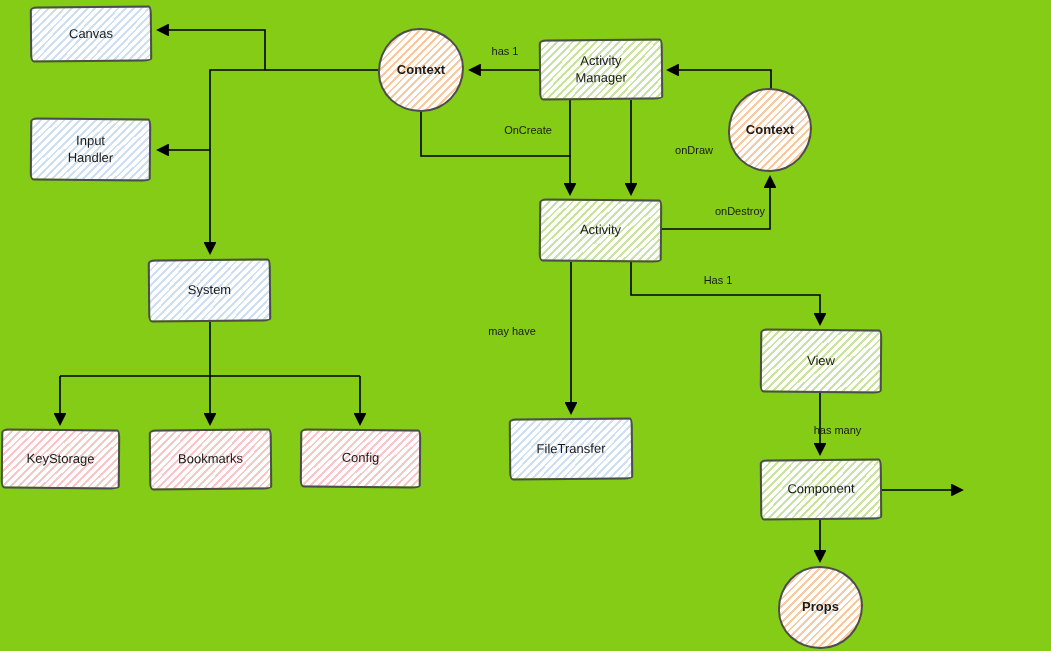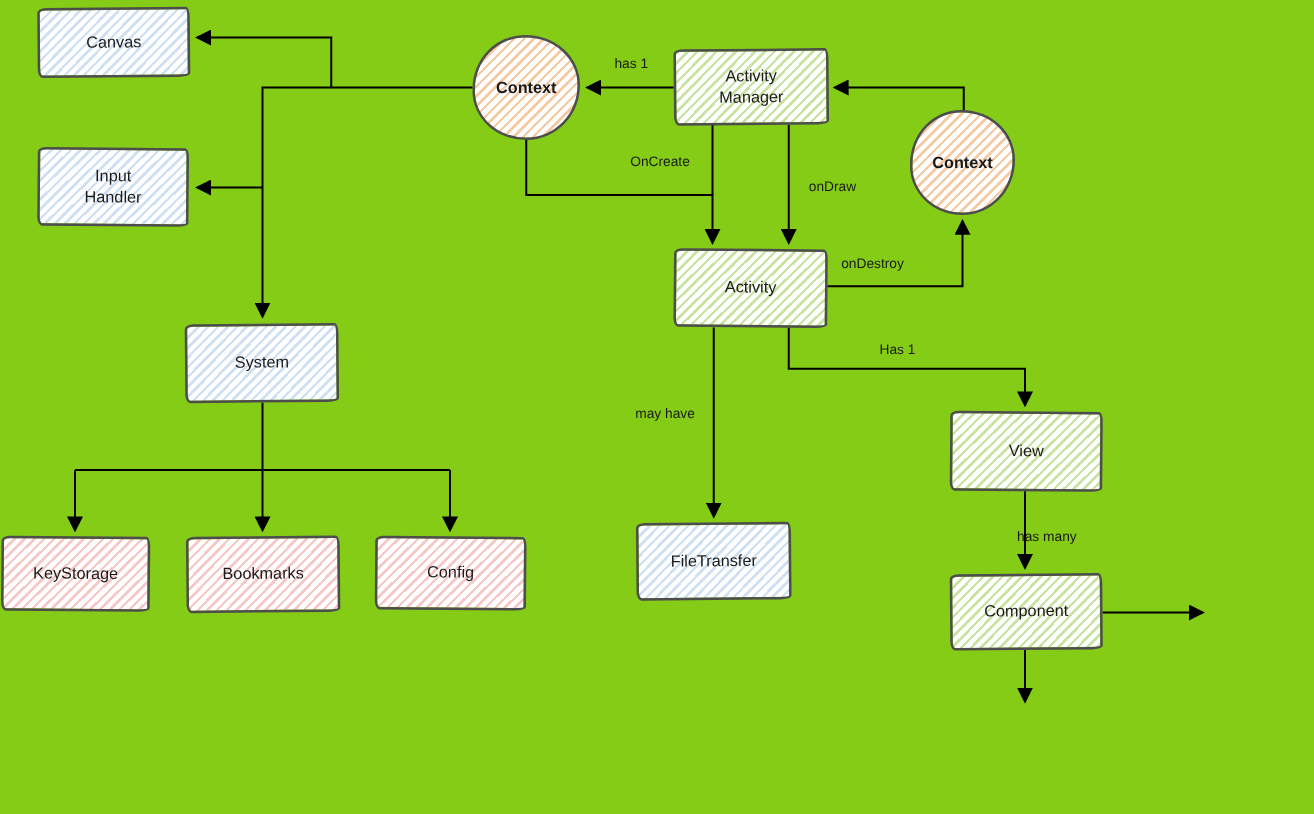--- a/index.html
+++ b/index.html
@@ -75,22 +75,23 @@
   <div class="node rect fill-pink tilt-a" style="left:149px;top:429px;width:123px;height:61px;">Bookmarks</div>
   <div class="node rect fill-pink tilt-b" style="left:300px;top:429px;width:121px;height:59px;">Config</div>
   <div class="node circle fill-orange" style="left:378px;top:28px;width:86px;height:84px;">Context</div>
   <div class="node rect fill-green tilt-a" style="left:539px;top:39px;width:124px;height:61px;">Activity
 Manager</div>
   <div class="node circle fill-orange" style="left:728px;top:88px;width:84px;height:84px;">Context</div>
   <div class="node rect fill-green tilt-b" style="left:539px;top:199px;width:123px;height:63px;">Activity</div>
   <div class="node rect fill-blue tilt-a" style="left:509px;top:418px;width:124px;height:62px;">FileTransfer</div>
   <div class="node rect fill-green tilt-b" style="left:760px;top:329px;width:122px;height:64px;">View</div>
   <div class="node rect fill-green tilt-a" style="left:760px;top:459px;width:122px;height:61px;">Component</div>
+  <div class="node circle fill-orange" style="left:778px;top:566px;width:85px;height:83px;">Props</div>
 
   <div class="edge-label" style="left:505px;top:51px;">has 1</div>
   <div class="edge-label" style="left:528px;top:130px;">OnCreate</div>
-  <div class="edge-label" style="left:666px;top:150px;">onDraw</div>
-  <div class="edge-label" style="left:698px;top:211px;">onDestroy</div>
+  <div class="edge-label" style="left:694px;top:150px;">onDraw</div>
+  <div class="edge-label" style="left:740px;top:211px;">onDestroy</div>
   <div class="edge-label" style="left:718px;top:280px;">Has 1</div>
-  <div class="edge-label" style="left:532px;top:331px;">may have</div>
+  <div class="edge-label" style="left:512px;top:331px;">may have</div>
   <div class="edge-label" style="left:821px;top:430px;padding-left:33px;">has many</div>
 
 </div>
 
 </body></html>

